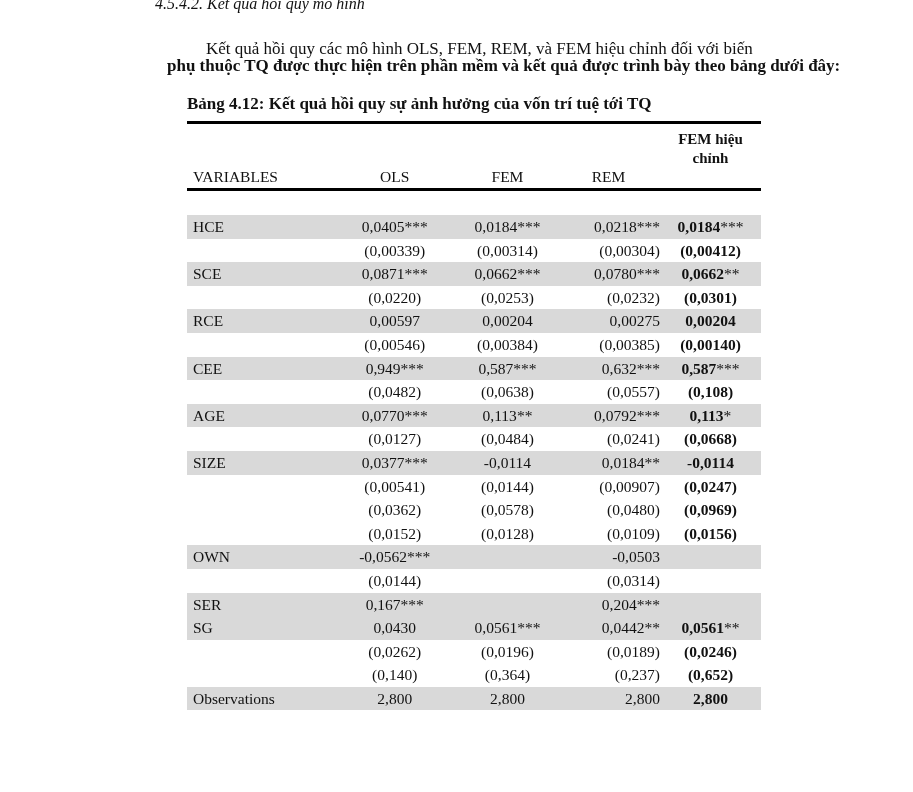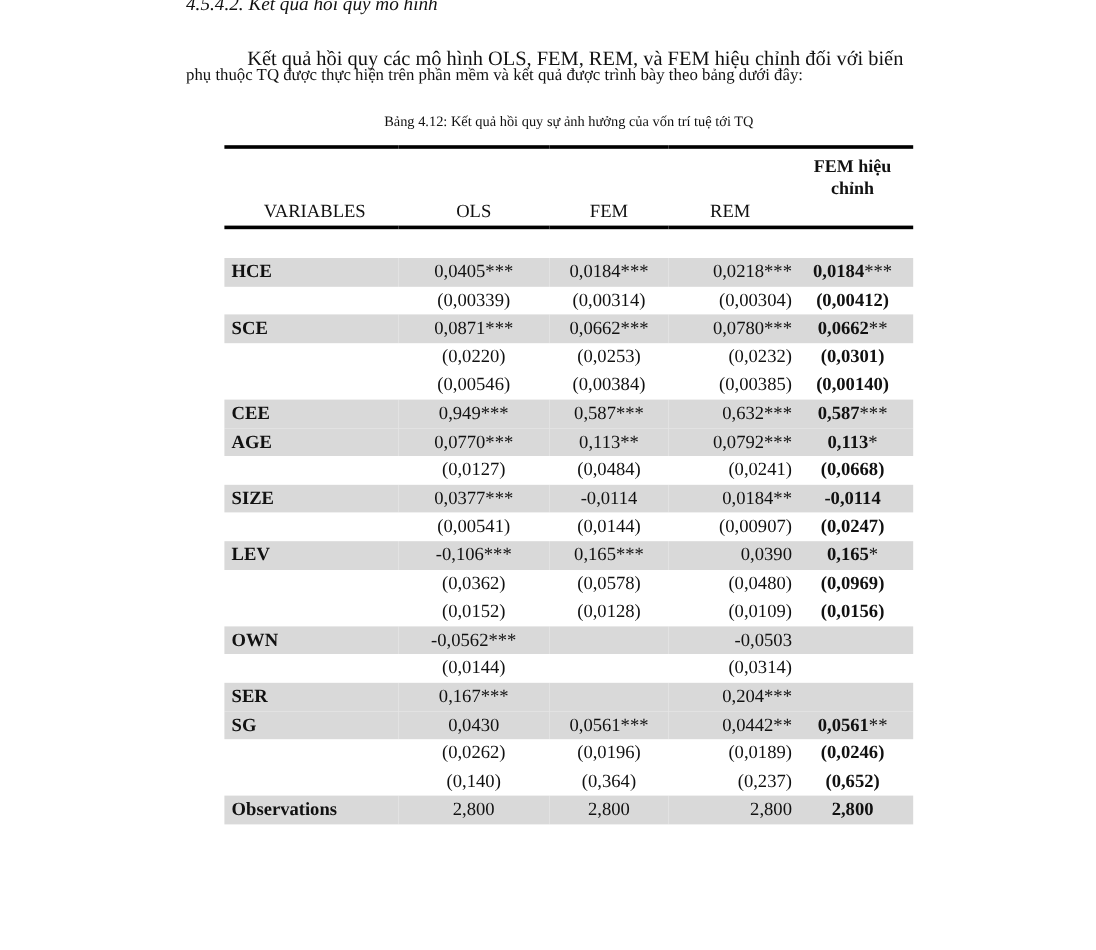--- a/index.html
+++ b/index.html
@@ -10,42 +10,42 @@
   }
   .heading {
     position: absolute; left: 155px; top: -5px;
     font-size: 16px; font-style: italic; white-space: nowrap;
   }
   .para1 {
     position: absolute; left: 206px; top: 39px;
     font-size: 17px; white-space: nowrap;
   }
   .para2 {
-    position: absolute; left: 155px; top: 56px;
-    font-size: 14px; white-space: nowrap;
+    position: absolute; left: 167px; top: 56px;
+    font-size: 17px; white-space: nowrap; font-weight: bold;
   }
   .caption {
     position: absolute; left: 187px; width: 574px; top: 94px;
-    text-align: center; font-size: 12px; font-weight: normal; white-space: nowrap;
+    font-size: 17px; font-weight: bold; white-space: nowrap;
   }
   .tbl {
     position: absolute; left: 187px; top: 121px; width: 574px;
     border-collapse: collapse; font-size: 15.5px;
   }
   .tbl thead tr.top td { border-top: 3px solid #000; height: 0; padding: 0; }
   .tbl thead th {
     font-weight: normal; vertical-align: bottom; padding: 0 0 2px 0;
     border-bottom: 3px solid #000; height: 44px;
   }
-  .tbl thead th.var { text-align: center; padding-left: 6px; }
+  .tbl thead th.var { text-align: left; padding-left: 6px; }
   .tbl thead th.fh { font-weight: bold; line-height: 19px; font-size: 15px; padding-bottom: 20px; }
   .tbl tbody tr.spacer td { height: 24px; padding: 0; }
   .tbl tbody tr td { height: 23.6px; padding: 0; line-height: 23.6px; white-space: nowrap; }
   .tbl tbody tr.coef td { background: #d9d9d9; }
-  .tbl td.var { text-align: left; padding-left: 6px; width: 140px; font-weight: bold; }
+  .tbl td.var { text-align: left; padding-left: 6px; width: 140px; }
   .tbl td.c { text-align: center; }
   .tbl td.c.ols { width: 128px; font-family: Liberation Serif, serif; }
   .tbl td.c.fem { width: 100px; }
   .tbl td.c.rem { width: 104px; text-align: right; }
   .tbl td.c.fh { width: 102px; }
   .b { font-weight: bold; }
   .stars { font-weight: normal; }
 </style>
 </head>
 <body>
@@ -96,34 +96,48 @@
         <td class="c rem"><span>0,0780</span><span class="stars">***</span></td>
         <td class="c fh"><span class="b">0,0662</span><span class="stars">**</span></td>
       </tr>
       <tr class="se">
         <td class="var"></td>
         <td class="c ols">(0,0220)</td>
         <td class="c fem">(0,0253)</td>
         <td class="c rem">(0,0232)</td>
         <td class="c fh b">(0,0301)</td>
       </tr>
+      <tr class="coef">
+        <td class="var">RCE</td>
+        <td class="c ols"><span>0,00597</span><span class="stars"></span></td>
+        <td class="c fem"><span>0,00204</span><span class="stars"></span></td>
+        <td class="c rem"><span>0,00275</span><span class="stars"></span></td>
+        <td class="c fh"><span class="b">0,00204</span><span class="stars"></span></td>
+      </tr>
       <tr class="se">
         <td class="var"></td>
         <td class="c ols">(0,00546)</td>
         <td class="c fem">(0,00384)</td>
         <td class="c rem">(0,00385)</td>
         <td class="c fh b">(0,00140)</td>
       </tr>
       <tr class="coef">
         <td class="var">CEE</td>
         <td class="c ols"><span>0,949</span><span class="stars">***</span></td>
         <td class="c fem"><span>0,587</span><span class="stars">***</span></td>
         <td class="c rem"><span>0,632</span><span class="stars">***</span></td>
         <td class="c fh"><span class="b">0,587</span><span class="stars">***</span></td>
       </tr>
+      <tr class="se">
+        <td class="var"></td>
+        <td class="c ols">(0,0482)</td>
+        <td class="c fem">(0,0638)</td>
+        <td class="c rem">(0,0557)</td>
+        <td class="c fh b">(0,108)</td>
+      </tr>
       <tr class="coef">
         <td class="var">AGE</td>
         <td class="c ols"><span>0,0770</span><span class="stars">***</span></td>
         <td class="c fem"><span>0,113</span><span class="stars">**</span></td>
         <td class="c rem"><span>0,0792</span><span class="stars">***</span></td>
         <td class="c fh"><span class="b">0,113</span><span class="stars">*</span></td>
       </tr>
       <tr class="se">
         <td class="var"></td>
         <td class="c ols">(0,0127)</td>
@@ -138,27 +152,20 @@
         <td class="c rem"><span>0,0184</span><span class="stars">**</span></td>
         <td class="c fh"><span class="b">-0,0114</span><span class="stars"></span></td>
       </tr>
       <tr class="se">
         <td class="var"></td>
         <td class="c ols">(0,00541)</td>
         <td class="c fem">(0,0144)</td>
         <td class="c rem">(0,00907)</td>
         <td class="c fh b">(0,0247)</td>
       </tr>
-      <tr class="coef">
-        <td class="var">LEV</td>
-        <td class="c ols"><span>-0,106</span><span class="stars">***</span></td>
-        <td class="c fem"><span>0,165</span><span class="stars">***</span></td>
-        <td class="c rem"><span>0,0390</span><span class="stars"></span></td>
-        <td class="c fh"><span class="b">0,165</span><span class="stars">*</span></td>
-      </tr>
       <tr class="se">
         <td class="var"></td>
         <td class="c ols">(0,0362)</td>
         <td class="c fem">(0,0578)</td>
         <td class="c rem">(0,0480)</td>
         <td class="c fh b">(0,0969)</td>
       </tr>
       <tr class="se">
         <td class="var"></td>
         <td class="c ols">(0,0152)</td>

